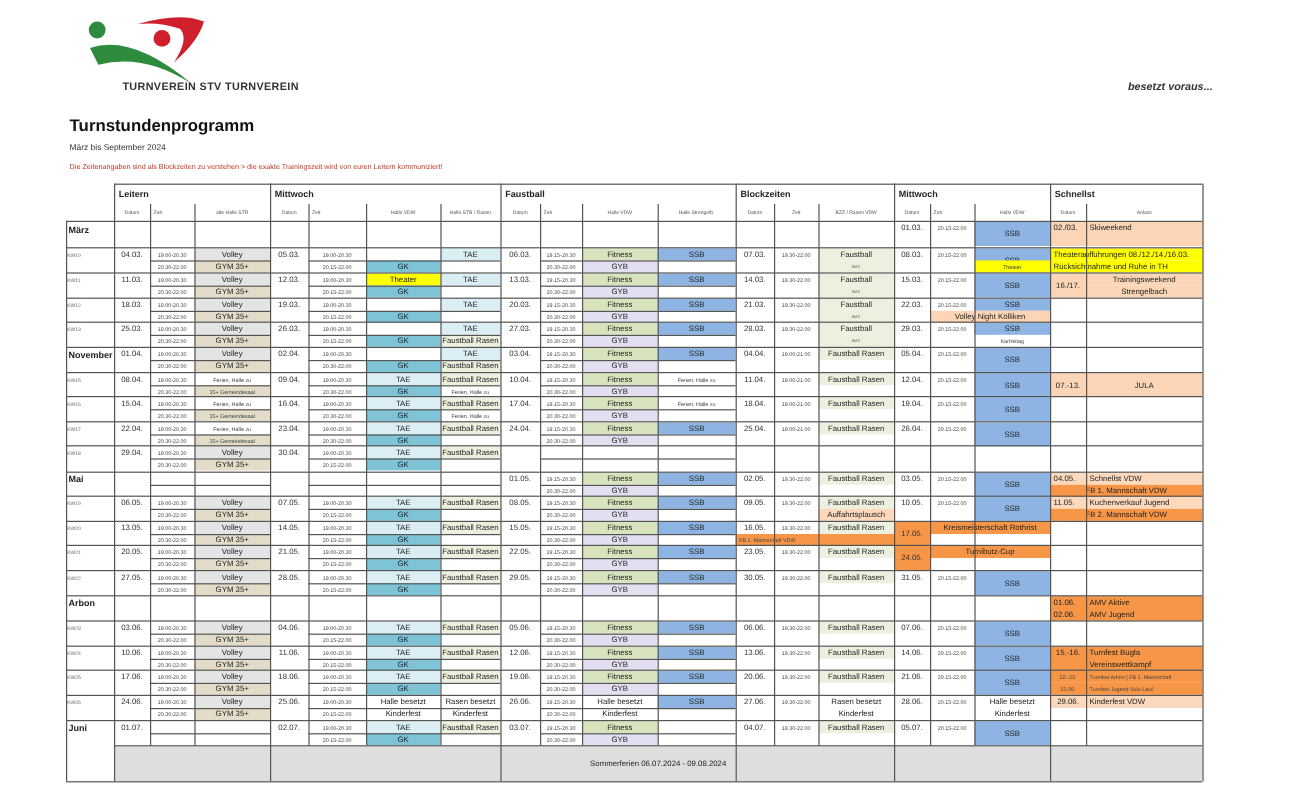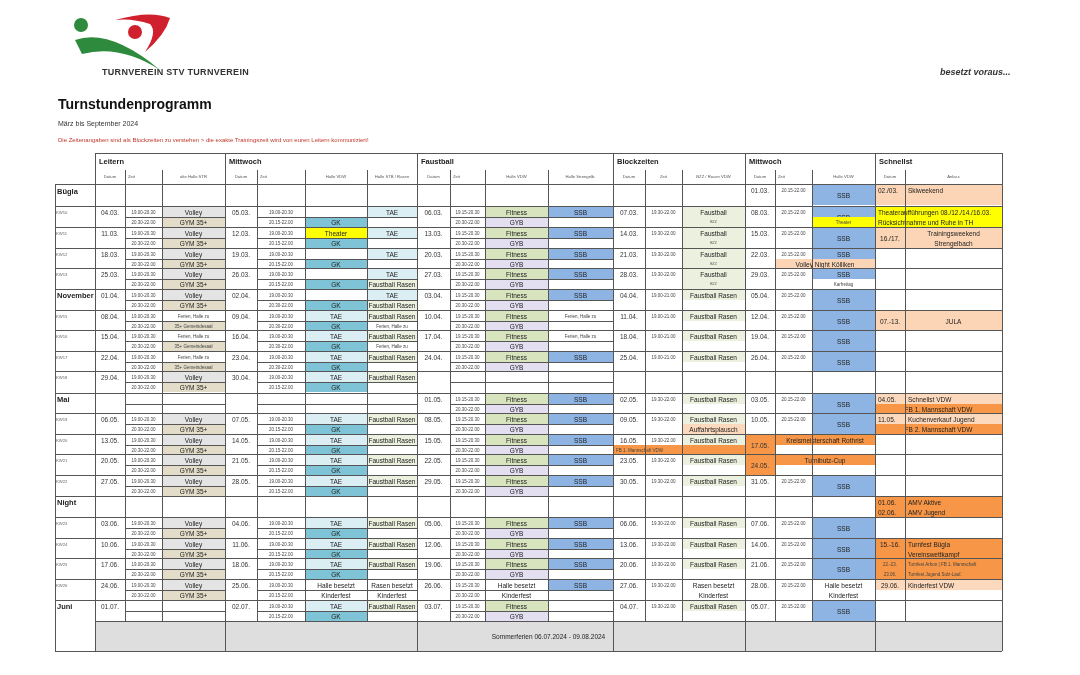--- a/index.html
+++ b/index.html
@@ -73,21 +73,21 @@
   <div class="c hd" style="left:430px;top:18px;width:63px;height:10px">Halle VDW</div>
   <div class="c hd" style="left:493px;top:18px;width:65px;height:10px">Halle Strengelb.</div>
   <div class="c hd" style="left:558px;top:18px;width:32px;height:10px">Datum</div>
   <div class="c hd" style="left:590px;top:18px;width:37px;height:10px">Zeit</div>
   <div class="c hd" style="left:627px;top:18px;width:63px;height:10px">BZZ / Rasen VDW</div>
   <div class="c hd" style="left:690px;top:18px;width:30px;height:10px">Datum</div>
   <div class="c hd l" style="left:720px;top:18px;width:37px;height:10px">Zeit</div>
   <div class="c hd" style="left:757px;top:18px;width:63px;height:10px">Halle VDW</div>
   <div class="c hd" style="left:820px;top:18px;width:30px;height:10px">Datum</div>
   <div class="c hd" style="left:850px;top:18px;width:97px;height:10px">Anlass</div>
-<div class="c month" style="left: 0px; width: 40px; top: 32px; height: 12px;">Bügla</div>
+<div class="c month" style="left: 0px; width: 40px; top: 32px; height: 12px;">März</div>
     <div class="c dt" style="left: 690px; width: 30px; top: 32px; height: 10px;">01.03.</div>
     <div class="c sm" style="left: 720px; width: 37px; top: 32px; height: 10px;">20.15-22.00</div>
     <div class="c ssb" style="left: 757px; width: 63px; top: 32px; height: 20px;">SSB</div>
     <div class="c peach" style="left: 820px; width: 127px; top: 32px; height: 20px;"></div>
     <div class="c peach l" style="left: 820px; width: 30px; top: 32px; height: 10px;">02./03.</div>
     <div class="c peach l" style="left: 850px; width: 97px; top: 32px; height: 10px;">Skiweekend</div>
     <div class="c kw" style="left: 0px; width: 40px; top: 54px; height: 10px;">KW10</div>
     <div class="c dt" style="left: 40px; width: 30px; top: 54px; height: 10px;">04.03.</div>
     <div class="c sm" style="left: 70px; width: 37px; top: 54px; height: 10px;">19.00-20.30</div>
     <div class="c sm" style="left: 70px; width: 37px; top: 64px; height: 10px;">20.30-22.00</div>
@@ -413,21 +413,21 @@
     <div class="c sm" style="left: 720px; width: 37px; top: 323px; height: 10px;">20.15-22.00</div>
     <div class="c ssb" style="left: 757px; width: 63px; top: 323px; height: 20px;">SSB</div>
     <div class="c lightorange" style="left: 627px; width: 63px; top: 271px; height: 10px;">Auffahrtsplausch</div>
     <div class="c orange l sm" style="left: 558px; width: 132px; top: 292px; height: 10px;">FB 1. Mannschaft VDW</div>
     <div class="c lightorange l" style="left: 820px; width: 30px; top: 241px; height: 10px;">04.05.</div>
     <div class="c lightorange l" style="left: 850px; width: 97px; top: 241px; height: 10px;">Schnellst VDW</div>
     <div class="c orange" style="left: 820px; width: 127px; top: 251px; height: 10px;">FB 1. Mannschaft VDW</div>
     <div class="c lightorange l" style="left: 820px; width: 30px; top: 261px; height: 10px;">11.05.</div>
     <div class="c lightorange l" style="left: 850px; width: 97px; top: 261px; height: 10px;">Kuchenverkauf Jugend</div>
     <div class="c orange" style="left: 820px; width: 127px; top: 271px; height: 10px;">FB 2. Mannschaft VDW</div>
-    <div class="c month" style="left: 0px; width: 40px; top: 344px; height: 10px;">Night</div>
+    <div class="c month" style="left: 0px; width: 40px; top: 344px; height: 10px;">Arbon</div>
     <div class="c kw" style="left: 0px; width: 40px; top: 365px; height: 10px;">KW23</div>
     <div class="c dt" style="left: 40px; width: 30px; top: 365px; height: 10px;">03.06.</div>
     <div class="c sm" style="left: 70px; width: 37px; top: 365px; height: 10px;">19.00-20.30</div>
     <div class="c sm" style="left: 70px; width: 37px; top: 375px; height: 10px;">20.30-22.00</div>
     <div class="c volley" style="left: 107px; width: 63px; top: 365px; height: 10px;">Volley</div>
     <div class="c gym" style="left: 107px; width: 63px; top: 375px; height: 10px;">GYM 35+</div>
     <div class="c dt" style="left: 170px; width: 32px; top: 365px; height: 10px;">04.06.</div>
     <div class="c sm" style="left: 202px; width: 48px; top: 365px; height: 10px;">19.00-20.30</div>
     <div class="c sm" style="left: 202px; width: 48px; top: 375px; height: 10px;">20.15-22.00</div>
     <div class="c tae" style="left: 250px; width: 62px; top: 365px; height: 10px;">TAE</div>

